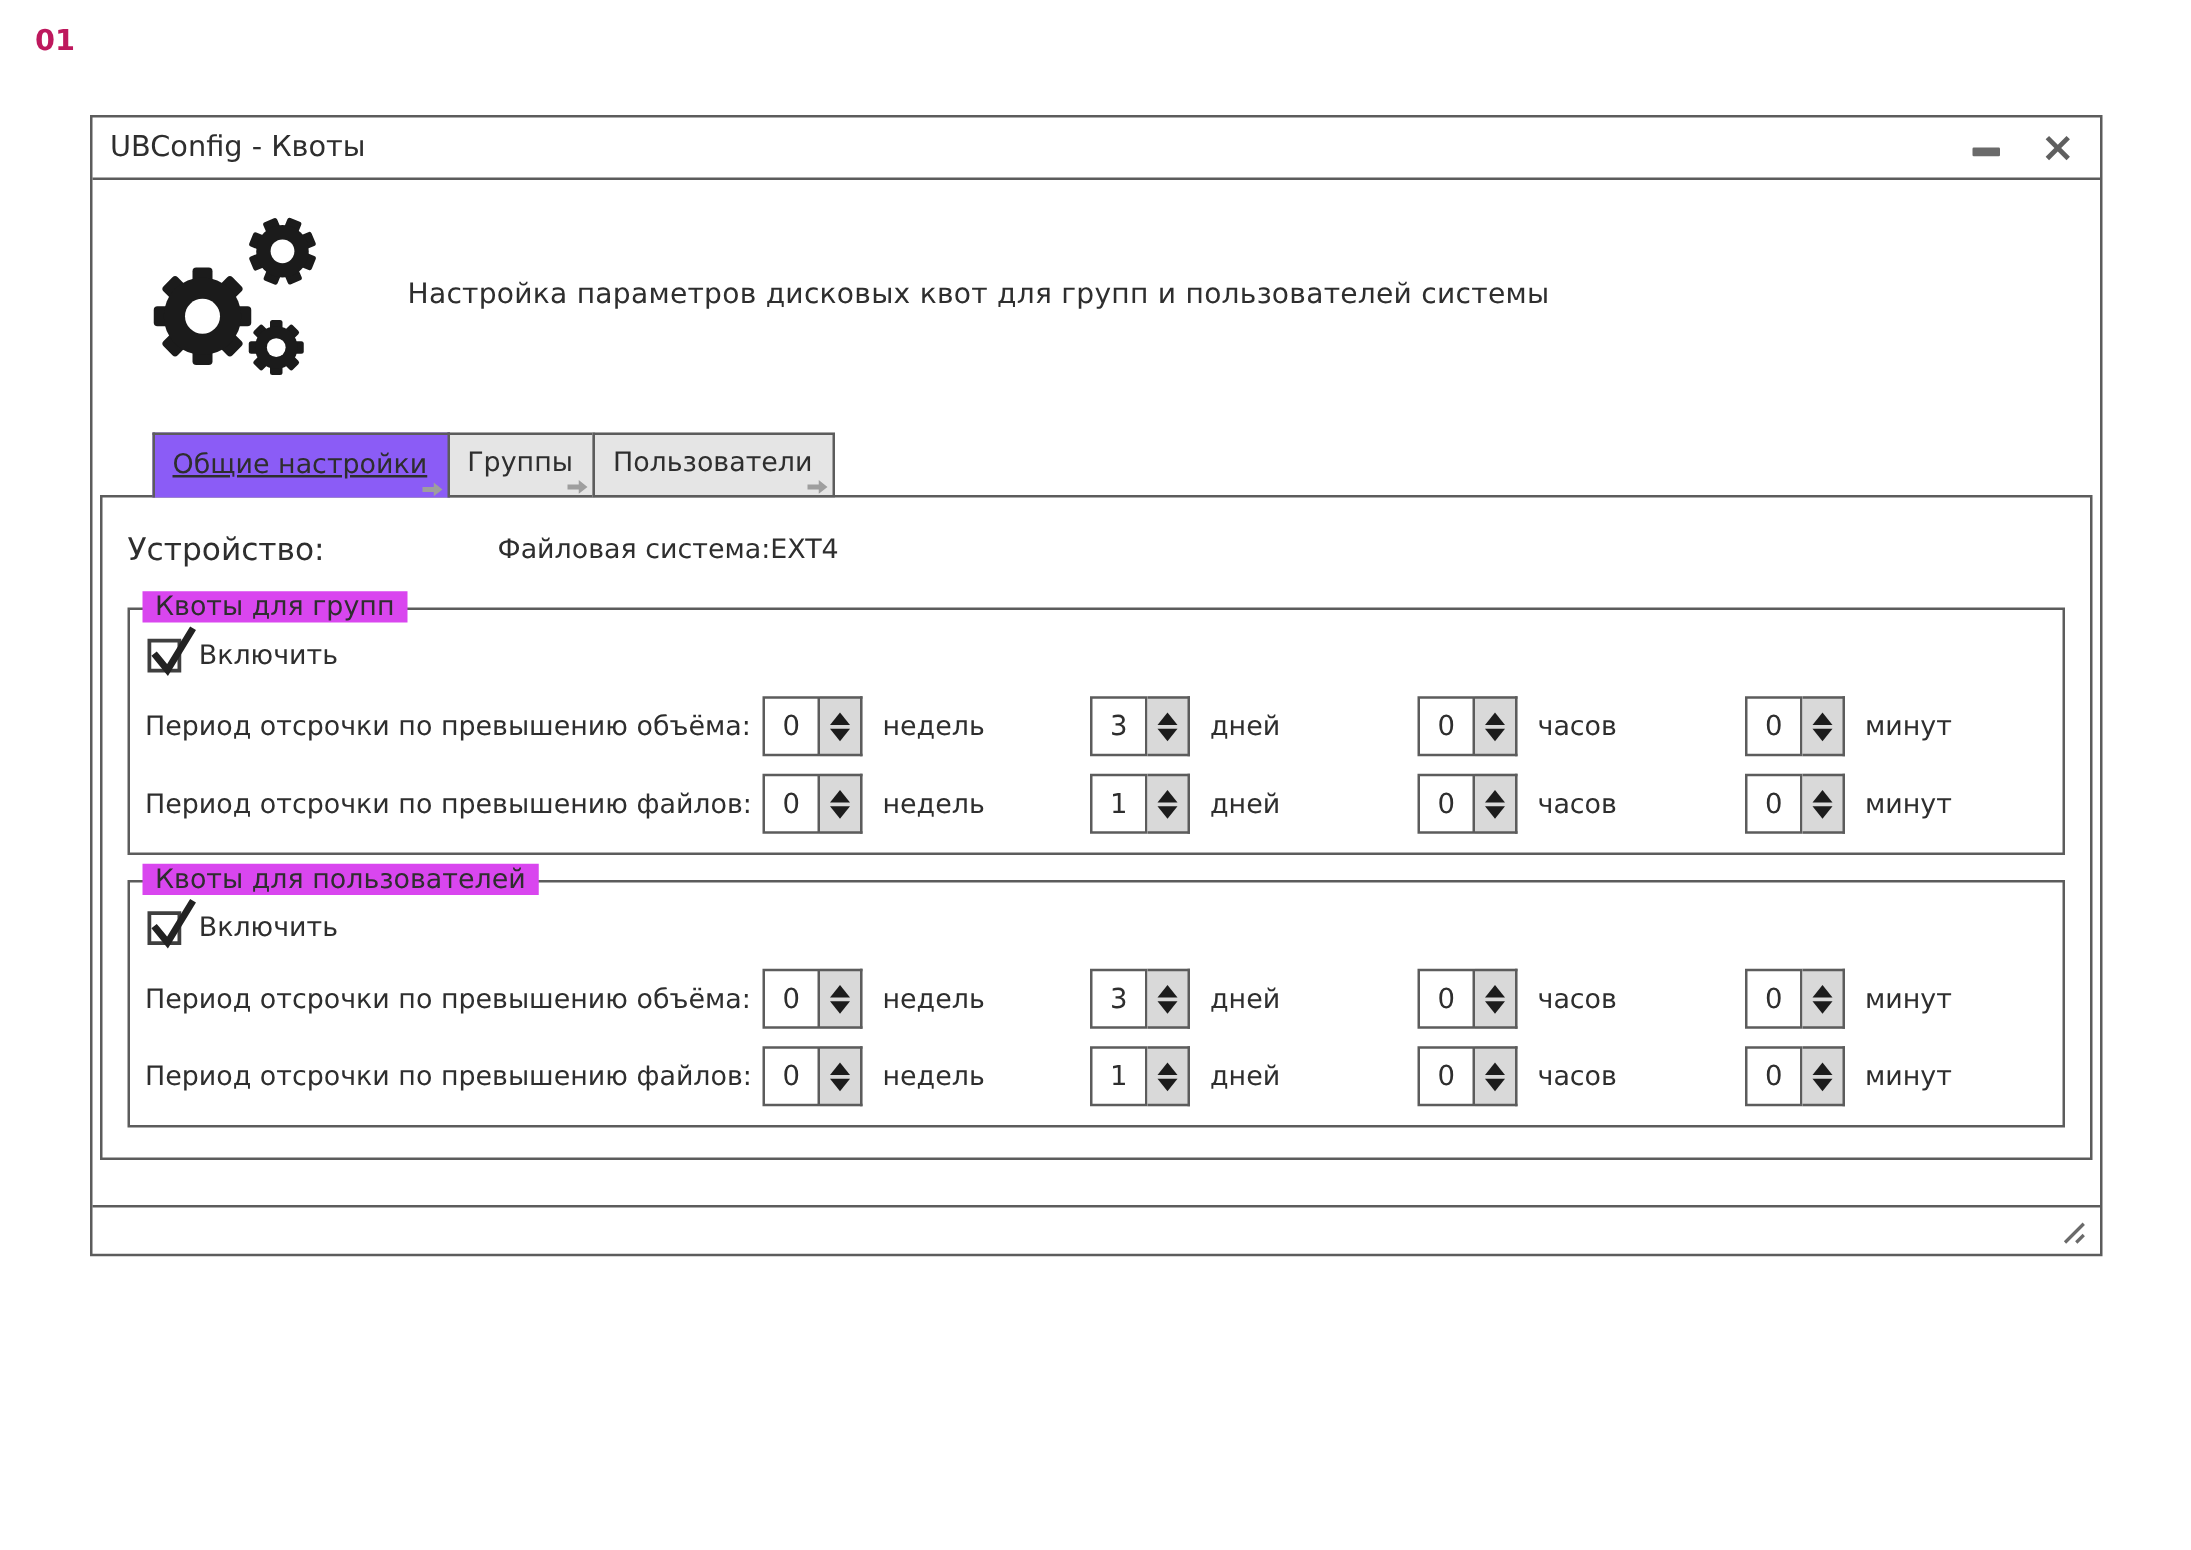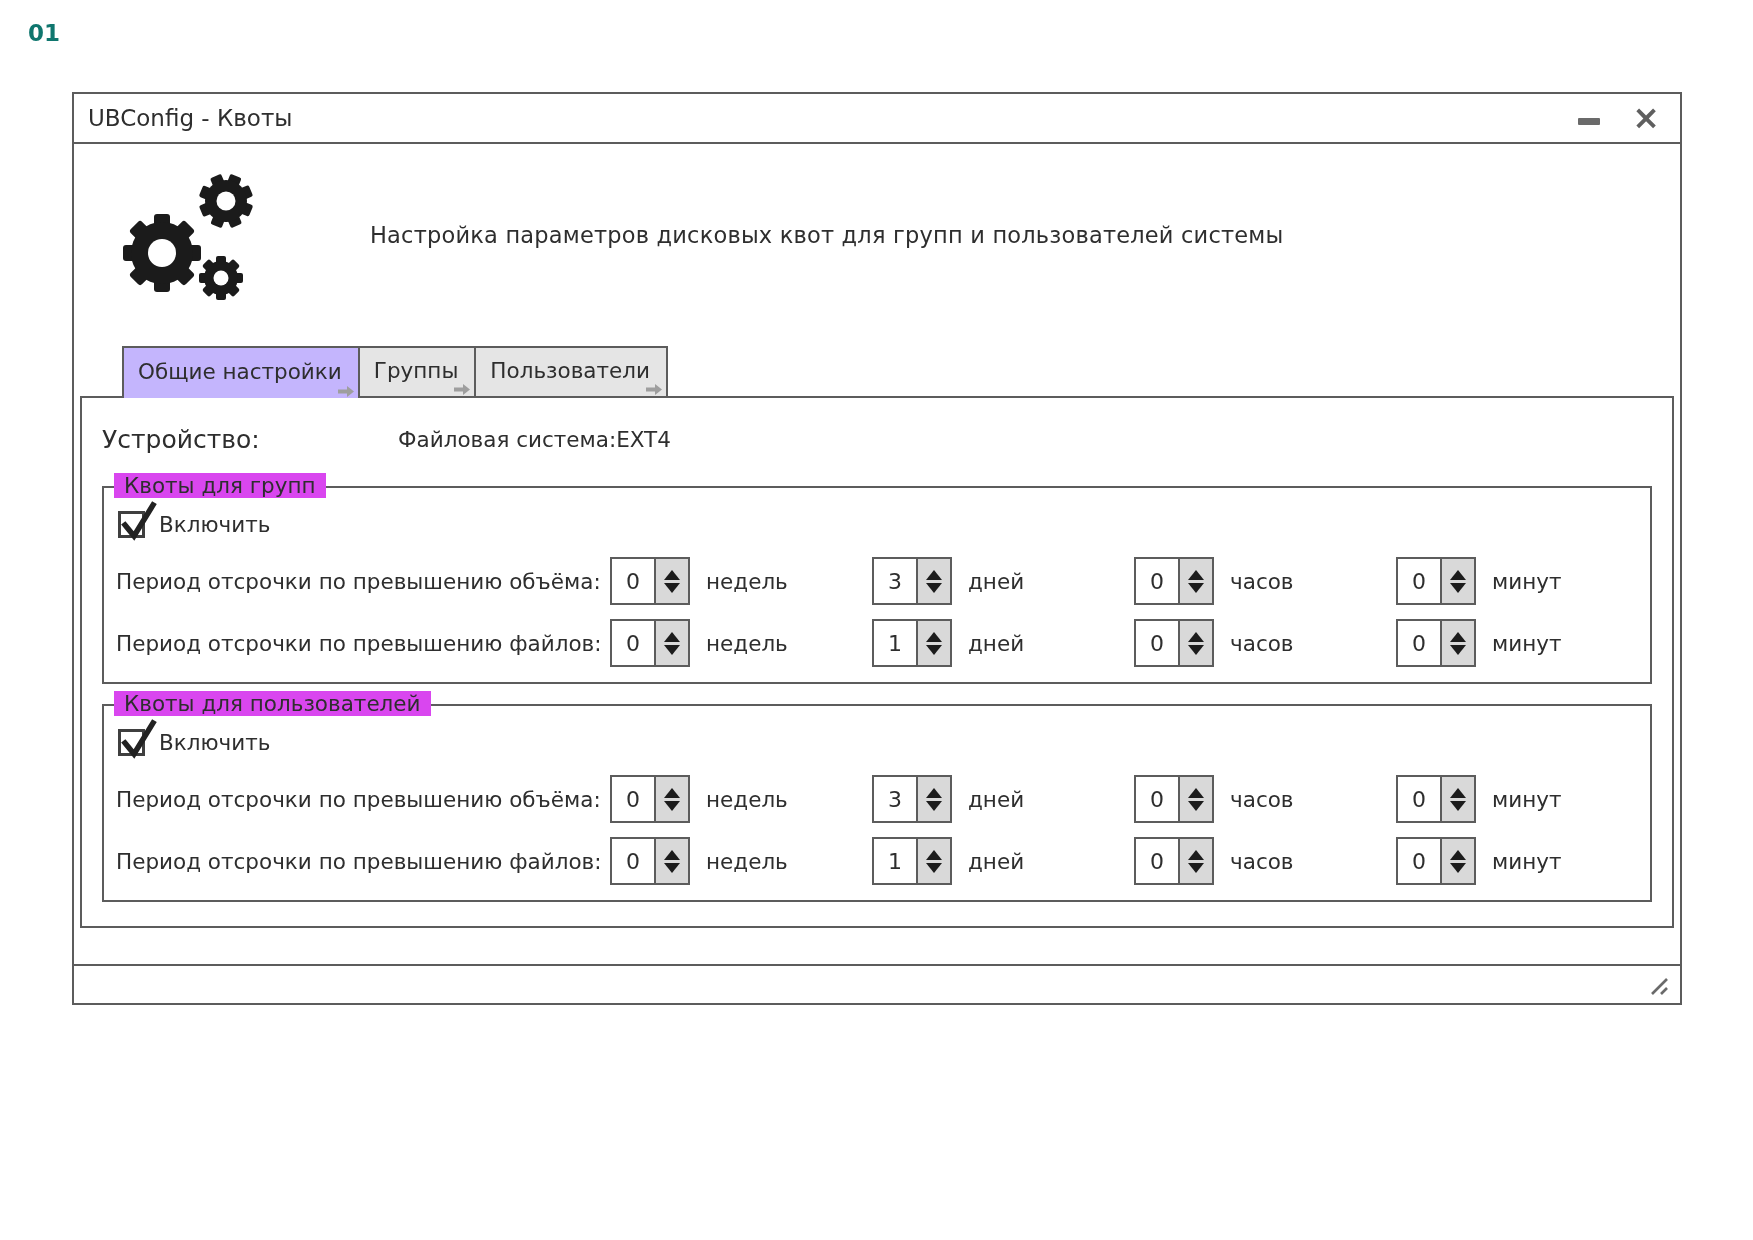--- a/index.html
+++ b/index.html
@@ -1,43 +1,43 @@
 <!DOCTYPE html>
 <html><head>
 <meta charset="utf-8">
 <style>
   * { margin:0; padding:0; box-sizing:border-box; }
   html,body { width:1753px; height:1240px; background:#ffffff;
     font-family:"DejaVu Sans", sans-serif; color:#2e2e2e; position:relative; }
 
   .page-label { position:absolute; left:28px; top:20px; font-size:23px;
-    font-weight:bold; color:#0f766e; }
+    font-weight:bold; color:#be185d; }
 
   .window { position:absolute; left:72px; top:92px; width:1610px; height:913px;
     border:2px solid #5c5c5c; background:#fff; display:flex; flex-direction:column; }
 
   
   .titlebar { height:50px; flex:none; border-bottom:2px solid #5c5c5c;
     display:flex; align-items:center; padding:0 20px 0 14px; font-size:23px; }
   .window-controls { margin-left:auto; display:flex; align-items:center; gap:30px; }
   .min-btn { width:26px; height:26px; display:flex; align-items:flex-end; justify-content:center; cursor:default; }
   .min-dash { width:22px; height:7px; background:#6a6a6a; border-radius:1px; margin-bottom:6px; }
   .close-btn { font-size:33px; font-weight:bold; color:#5f5f5f; line-height:26px; cursor:default; }
 
   
-  .header-row { flex:none; display:flex; align-items:center; margin:20px 0 0 38px; height:142px;gap:44px; }
+  .header-row { flex:none; display:flex; align-items:center; margin:20px 0 0 38px; height:142px; }
   .desc { margin-left:62px; font-size:22.5px; letter-spacing:.2px; }
 
   
   .tabs-row { flex:none; display:flex; margin:40px 0 0 48px; position:relative; z-index:2; }
   .tab { height:52px; border:2px solid #5c5c5c; background:#e5e5e5; display:flex;
     align-items:center; padding:0 16px 4px 14px; font-size:21.5px; position:relative;
     margin-bottom:-2px; z-index:1; cursor:default; }
   .tab + .tab { margin-left:-2px; }
-  .tab.active { background:#c4b5fd; border-bottom:none; z-index:3; }
+  .tab.active { background:#8b5cf6; border-bottom:none; z-index:3;text-decoration:underline; }
   .tab-arrow { position:absolute; right:3px; bottom:0px; }
 
   
   .panel { flex:none; margin:0 6px; height:532px; border:2px solid #5c5c5c;
     position:relative; z-index:1; background:#fff; padding:14px 20px 14px 20px; }
 
   .device-row { display:flex; align-items:center; height:54px; }
   .device-label { width:268px; font-size:25px; }
   .combobox { width:876px; height:48px; border:2px solid #5c5c5c; display:flex;
     align-items:stretch; background:#fff; }

